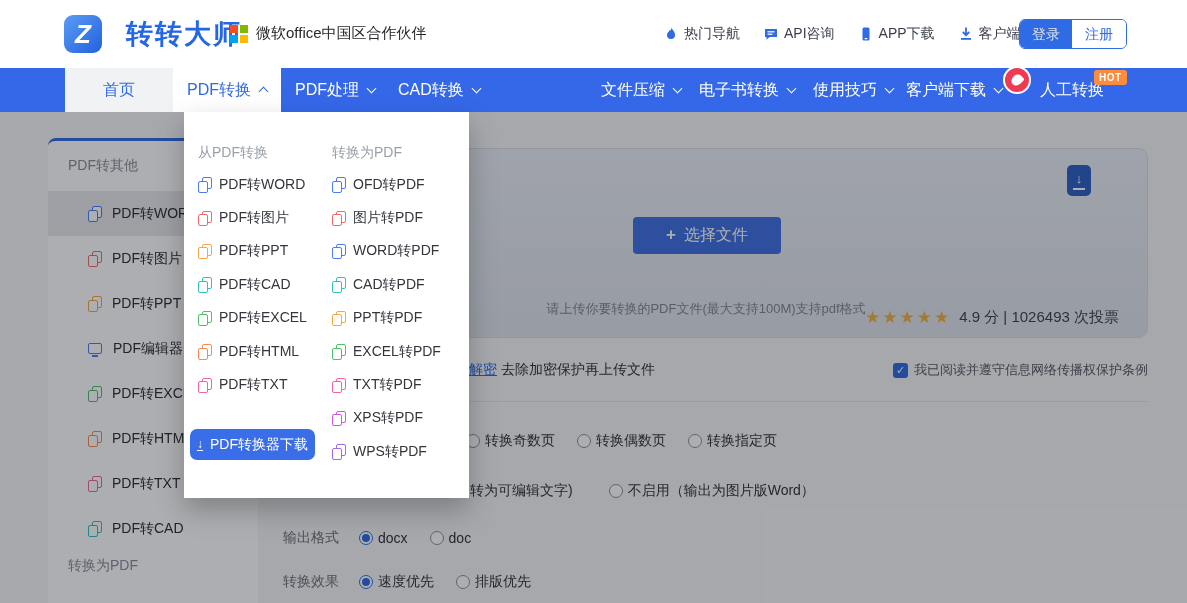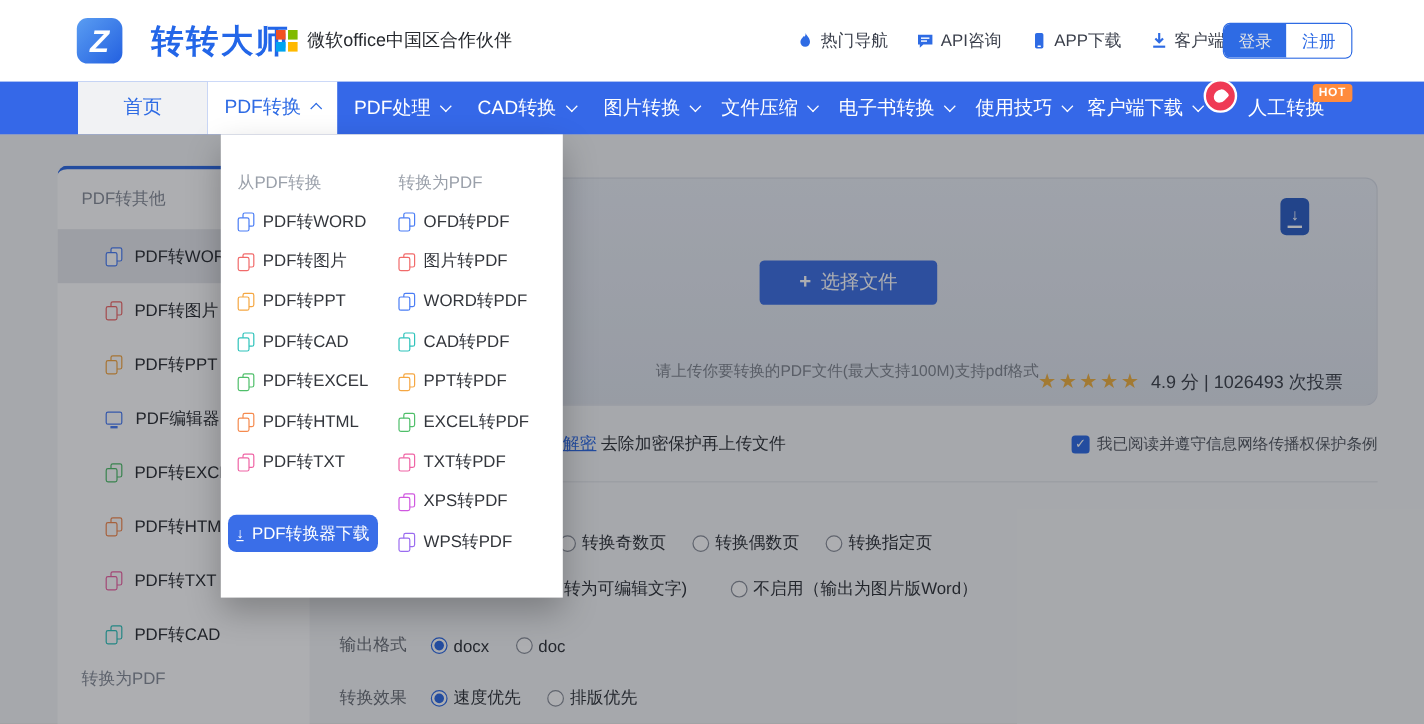--- a/index.html
+++ b/index.html
@@ -159,24 +159,20 @@
       <span>PDF转换</span><i class="chev up"></i>
     </div>
     <div class="nitem" style="left:295px">
         <span>PDF处理</span>
         <i class="chev"></i>
       </div>
     <div class="nitem" style="left:398px">
         <span>CAD转换</span>
         <i class="chev"></i>
       </div>
-    <div class="nitem" style="left:503px">
-        <span>图片转换</span>
-        <i class="chev"></i>
-      </div>
     <div class="nitem" style="left:601px">
         <span>文件压缩</span>
         <i class="chev"></i>
       </div>
     <div class="nitem" style="left:699px">
         <span>电子书转换</span>
         <i class="chev"></i>
       </div>
     <div class="nitem" style="left:813px">
         <span>使用技巧</span>
@@ -251,21 +247,21 @@
   <div class="decrypt-row">
     <a>解密</a>
     <span>去除加密保护再上传文件</span>
   </div>
   <div class="agree-row">
     <span class="checkbox"></span>
     <span class="agree-label">我已阅读并遵守信息网络传播权保护条例</span>
   </div>
   <div class="divider"></div>
 
-  <div class="optrow" style="left:466px; top:444px;">
+  <div class="optrow" style="left:466px; top:432px;">
     <span class="radio"></span>
       <span class="optlabel">转换奇数页</span>
     <span class="radio"></span>
       <span class="optlabel">转换偶数页</span>
     <span class="radio"></span>
       <span class="optlabel">转换指定页</span>
   </div>
 
   <div class="optrow" style="left:470px; top:482px;">
     <span style="margin-right:36px">转为可编辑文字)</span>

